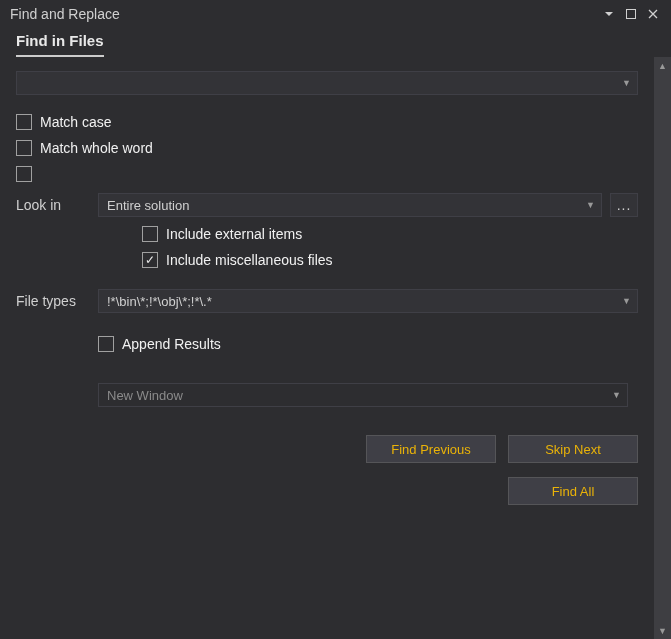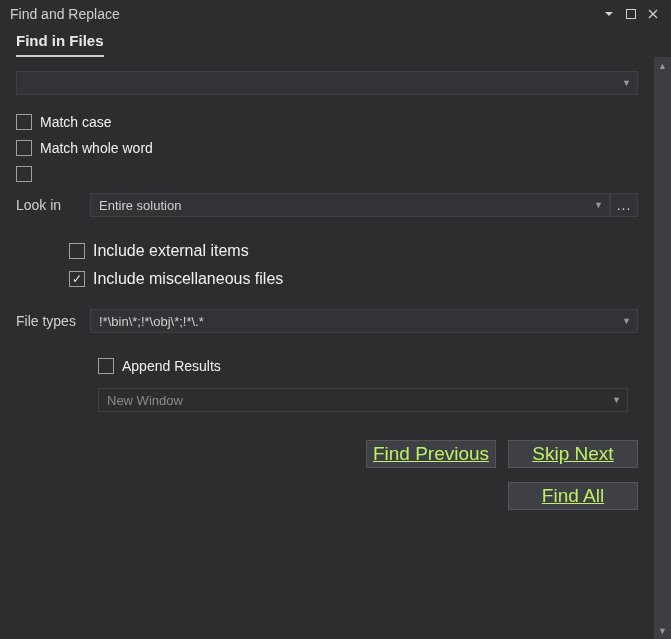--- a/index.html
+++ b/index.html
@@ -78,41 +78,41 @@
     }
     .checkbox {
       width: 16px; height: 16px; border: 1px solid #a0a0a0;
       background: transparent; display: flex; align-items: center; justify-content: center;
       cursor: pointer; color: #e8e8e8; font-size: 12px;
       flex-shrink: 0;
     }
     .checkbox.checked::after { content: "✓"; }
     .options-block { margin-bottom: 6px; }
     .form-row {
-      display: flex; align-items: center; margin-bottom: 20px;
+      display: flex; align-items: center; gap: 8px; margin-bottom: 4px;
     }
     .form-label { width: 74px; flex-shrink: 0; font-size: 14px; color: #d0d0d0; }
     .form-row .combo { flex: 1; }
     .browse-btn {
       width: 28px; height: 24px; background: #333337; border: 1px solid #3f3f46;
       display: flex; align-items: center; justify-content: center;
       color: #d0d0d0; font-size: 14px; cursor: pointer; letter-spacing: 1px;
     }
     .indent { margin-left: 82px; }
     .sub-checks { margin-bottom: 16px; }
-    .sub-checks .check-row { margin-left: 35px; font-size: 16px; padding-left: 18px; }
+    .sub-checks .check-row { margin-left: 108px; font-size: 14px; padding-left: 18px; }
     .result-block { margin-top: 18px; }
-    .result-combo { margin-left: 82px; margin-top: 9px; width: 530px; }
+    .result-combo { margin-left: 82px; margin-top: 26px; width: 530px; }
     .button-row {
       display: flex; justify-content: flex-end; gap: 12px; margin-top: 28px;
     }
     .btn {
       min-width: 130px; height: 28px; background: #3f3f46; border: 1px solid #555558;
-      color: #bef264; display: flex; align-items: center; justify-content: center;
-      font-size: 19px; cursor: pointer; text-decoration: underline;
+      color: #eab308; display: flex; align-items: center; justify-content: center;
+      font-size: 13px; cursor: pointer;
     }
   </style>
 </head>
 <body>
 
 <div class="titlebar">
   <span class="title">Find and Replace</span>
   <div class="winbtns">
     <span class="winbtn">
       <svg width="8" height="8" viewBox="0 0 8 8">

